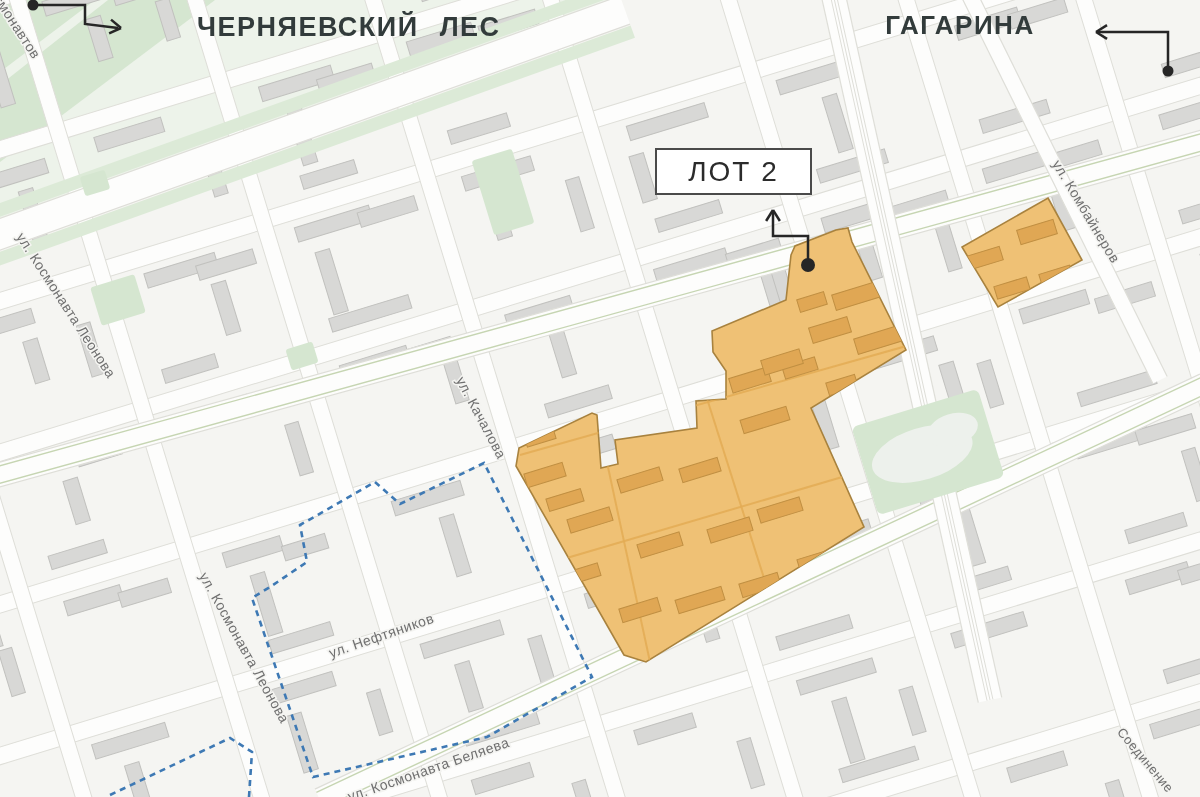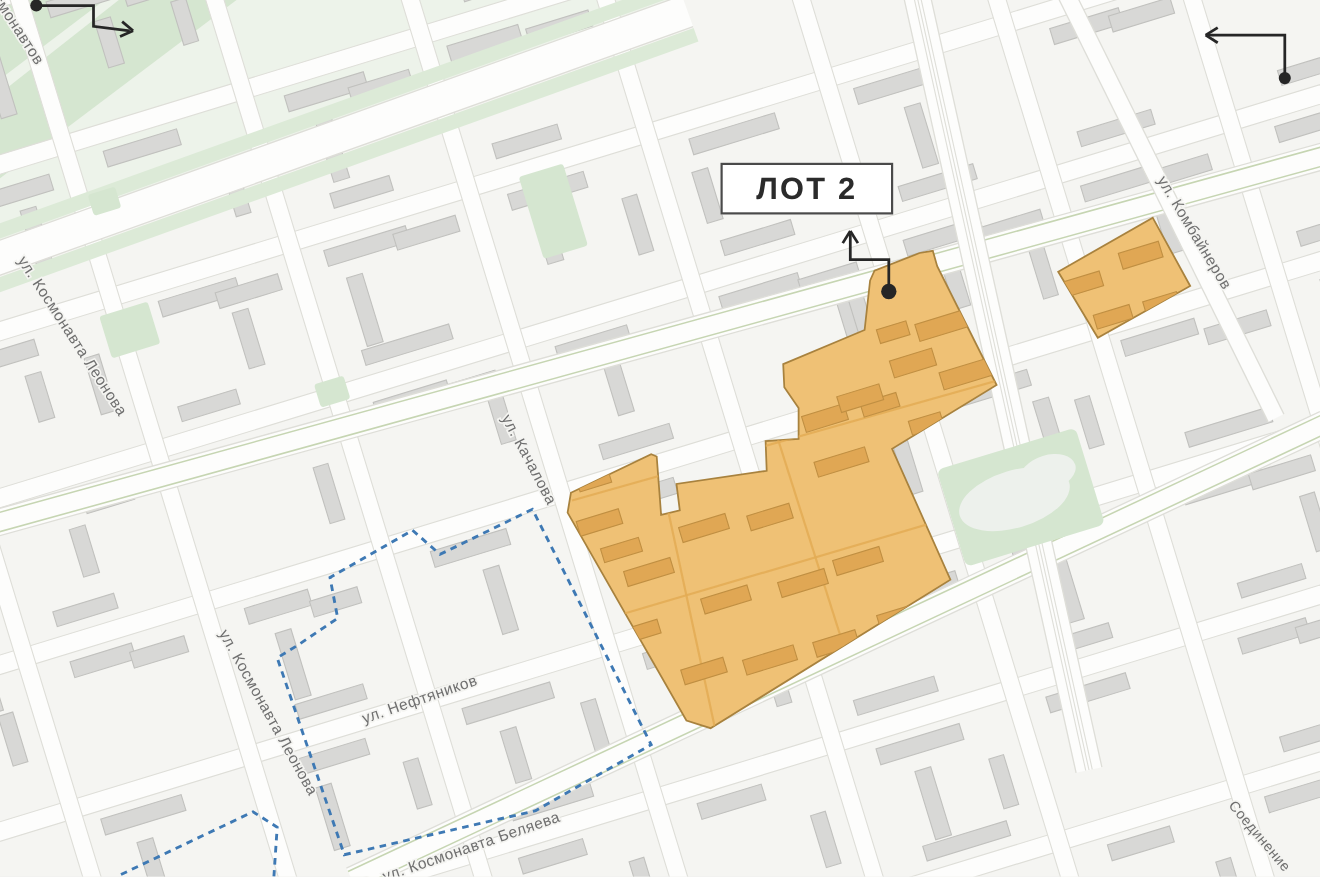--- a/index.html
+++ b/index.html
@@ -5,21 +5,21 @@
   html,body{margin:0;padding:0;background:#e8e8e8;}
   #stage{position:relative;width:1200px;height:797px;overflow:hidden;background:#F5F5F2;
          font-family:"Liberation Sans","DejaVu Sans",sans-serif;}
   #map-canvas{position:absolute;left:0;top:0;}
   .big-label{position:absolute;font-weight:bold;color:#323B3B;letter-spacing:1.5px;
              white-space:nowrap;pointer-events:none;}
   #forest-label{left:197px;top:12px;font-size:27px;word-spacing:12px;}
   #dk-label{left:855px;top:10px;width:210px;text-align:center;font-size:26px;line-height:31px;}
   #lot-box{position:absolute;left:655px;top:148px;width:157px;height:47px;background:#ffffff;
            border:2px solid #4a4a4a;display:flex;align-items:center;justify-content:center;
-           font-size:28px;font-weight:bold;color:#2b2b2b;letter-spacing:2px;box-sizing:border-box;}
+           font-size:28px;font-weight:normal;color:#2b2b2b;letter-spacing:2px;box-sizing:border-box;}
 </style>
 </head>
 <body>
 
 <div id="stage">
   <div id="map-canvas"><svg width="1200" height="797" viewBox="0 0 1200 797">
         <rect x="0" y="0" width="1200" height="797" fill="#F5F5F2"></rect>
         <polygon points="0,0 618,0 -40,250" fill="#EDF3EA"></polygon>
         <polygon points="0,0 95,0 0,72" fill="#D5E6D0"></polygon>
         <polygon points="108,0 215,0 0,162 0,85" fill="#D5E6D0"></polygon>
@@ -366,16 +366,18 @@
         <circle cx="808" cy="265" r="7" fill="#262626"></circle>
         <text x="33" y="60" fill="#6F6F6F" font-size="14" text-anchor="end" letter-spacing="0.5" font-family="&quot;Liberation Sans&quot;,&quot;DejaVu Sans&quot;,sans-serif" stroke="#F4F4F1" stroke-width="3" paint-order="stroke" transform="rotate(57 33 60)">шоссе Космонавтов</text>
         <text x="62" y="308" fill="#6F6F6F" font-size="14" text-anchor="middle" letter-spacing="0.5" font-family="&quot;Liberation Sans&quot;,&quot;DejaVu Sans&quot;,sans-serif" stroke="#F4F4F1" stroke-width="3" paint-order="stroke" transform="rotate(57 62 308)">ул. Космонавта Леонова</text>
         <text x="240" y="650" fill="#6F6F6F" font-size="14" text-anchor="middle" letter-spacing="0.5" font-family="&quot;Liberation Sans&quot;,&quot;DejaVu Sans&quot;,sans-serif" stroke="#F4F4F1" stroke-width="3" paint-order="stroke" transform="rotate(61 240 650)">ул. Космонавта Леонова</text>
         <text x="477" y="420" fill="#6F6F6F" font-size="14" text-anchor="middle" letter-spacing="0.5" font-family="&quot;Liberation Sans&quot;,&quot;DejaVu Sans&quot;,sans-serif" stroke="#F4F4F1" stroke-width="3" paint-order="stroke" transform="rotate(62 477 420)">ул. Качалова</text>
         <text x="383" y="640" fill="#6F6F6F" font-size="14" text-anchor="middle" letter-spacing="0.5" font-family="&quot;Liberation Sans&quot;,&quot;DejaVu Sans&quot;,sans-serif" stroke="#F4F4F1" stroke-width="3" paint-order="stroke" transform="rotate(-19 383 640)">ул. Нефтяников</text>
         <text x="1082" y="214" fill="#6F6F6F" font-size="14" text-anchor="middle" letter-spacing="0.5" font-family="&quot;Liberation Sans&quot;,&quot;DejaVu Sans&quot;,sans-serif" stroke="#F4F4F1" stroke-width="3" paint-order="stroke" transform="rotate(59 1082 214)">ул. Комбайнеров</text>
         <text x="430" y="774" fill="#6F6F6F" font-size="14" text-anchor="middle" letter-spacing="0.5" font-family="&quot;Liberation Sans&quot;,&quot;DejaVu Sans&quot;,sans-serif" stroke="#F4F4F1" stroke-width="3" paint-order="stroke" transform="rotate(-19 430 774)">ул. Космонавта Беляева</text>
         <text x="1142" y="763" fill="#6F6F6F" font-size="13" text-anchor="middle" letter-spacing="0.5" font-family="&quot;Liberation Sans&quot;,&quot;DejaVu Sans&quot;,sans-serif" stroke="#F4F4F1" stroke-width="3" paint-order="stroke" transform="rotate(50 1142 763)">Соединение</text>
       </svg></div>
+  <div id="forest-label" class="big-label">ЧЕРНЯЕВСКИЙ ЛЕС</div>
   <div id="dk-label" class="big-label">
+    <div>ГАГАРИНА</div>
   </div>
   <div id="lot-box">ЛОТ 2</div>
 </div>
 
 </body></html>

